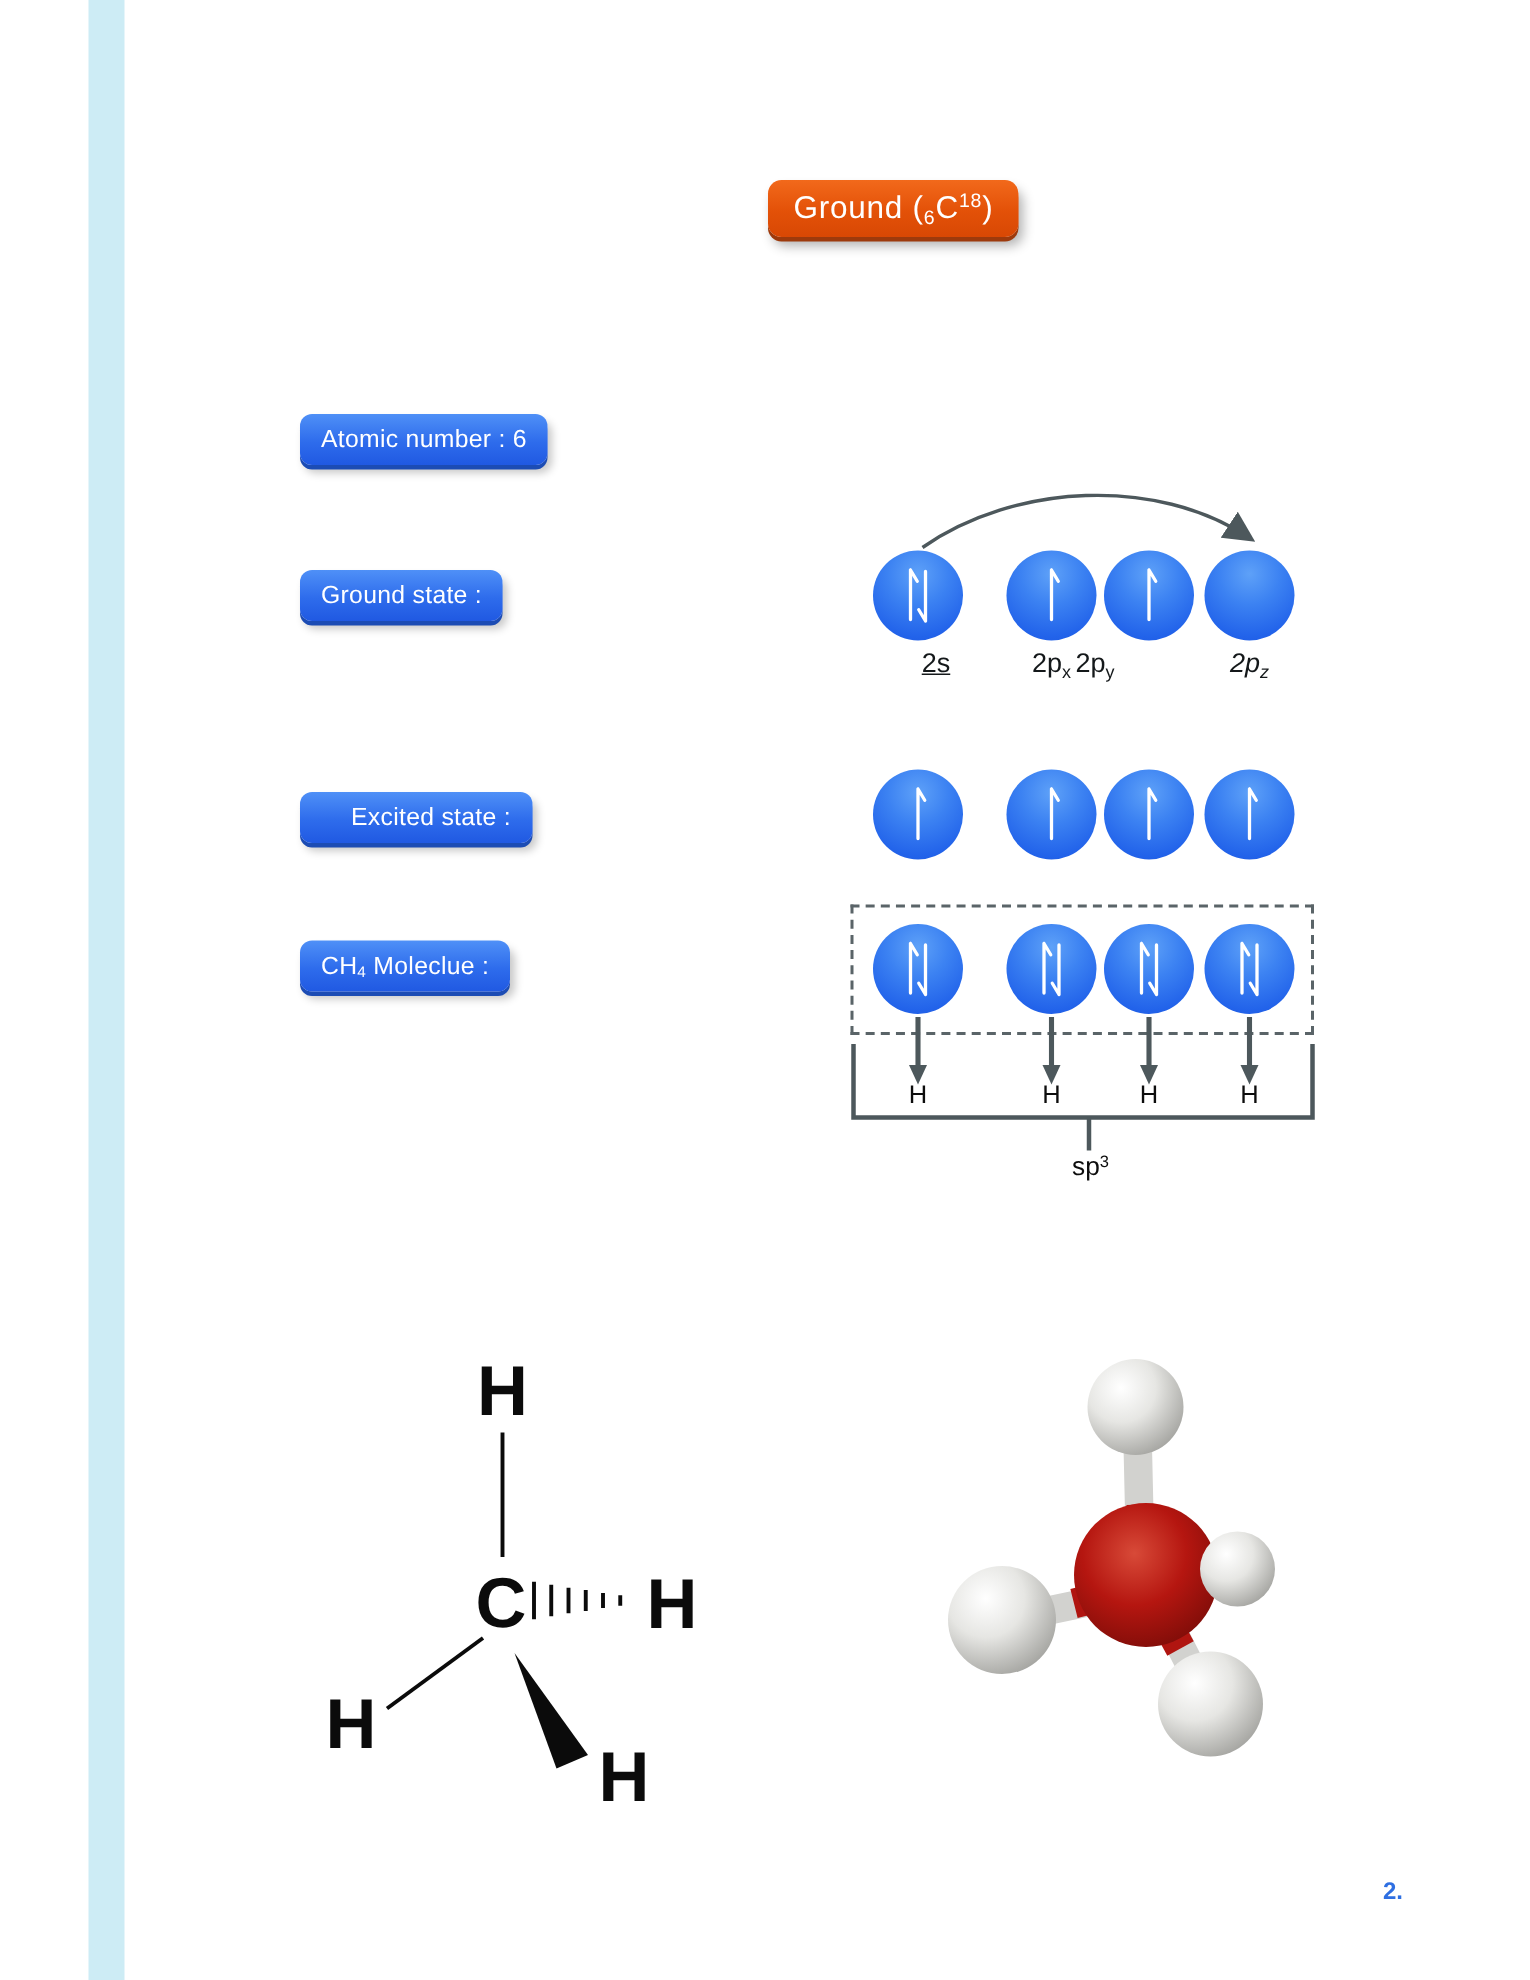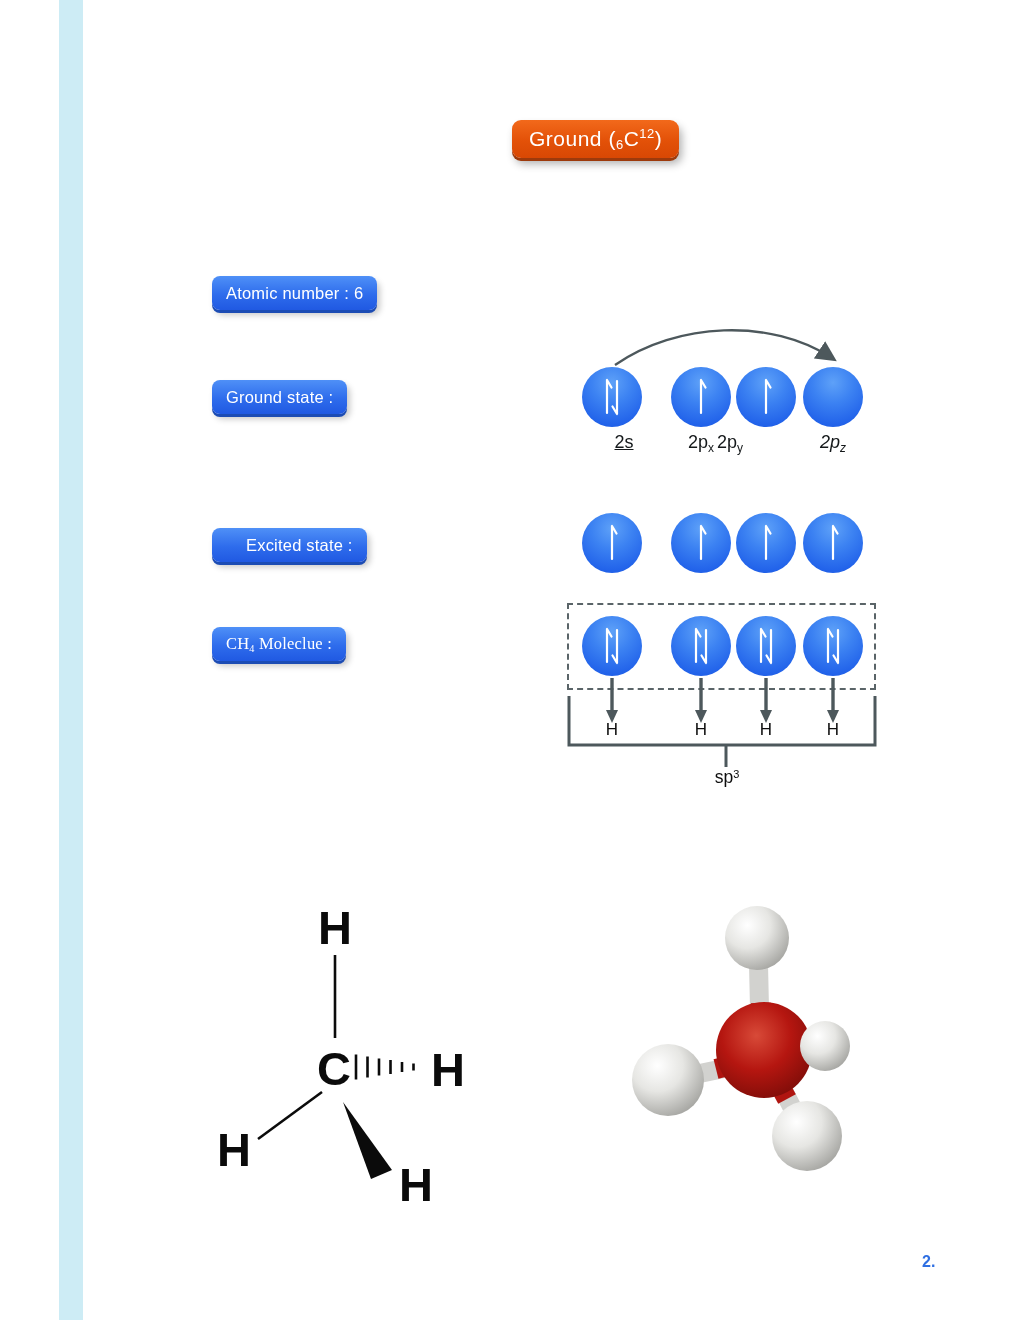--- a/index.html
+++ b/index.html
@@ -16,21 +16,21 @@
     display:flex; align-items:center; border-radius:9px; color:#ffffff; font-size:21px;
     background:linear-gradient(180deg,#f2691b 0%,#e35108 55%,#d84804 100%);
     box-shadow:0 3px 0 #9d3a0c, 3px 6px 8px rgba(0,0,0,0.30);
     letter-spacing:0.5px;
   }
   .badge {
     position:absolute; left:200px; height:34px; padding:0 14px;
     display:flex; align-items:center; border-radius:8px; color:#ffffff; font-size:16.5px;
     background:linear-gradient(180deg,#4f90f7 0%,#2e6cec 55%,#2059e2 100%);
     box-shadow:0 3px 0 #1c4cb4, 3px 5px 6px rgba(0,0,0,0.22);
-    letter-spacing:0.2px; white-space:pre;margin-left:12px;
+    letter-spacing:0.2px; white-space:pre;
   }
   .sub-s { font-size:0.62em; position:relative; top:0.42em; }
   .sup-s { font-size:0.62em; position:relative; top:-0.42em; }
 
   
   .orb {
     position:absolute; width:60px; height:60px; border-radius:50%;
     background:radial-gradient(circle at 50% 26%, #5ea1f8 0%, #3c82f2 38%, #2263ea 78%, #1d56dd 100%);
   }
   .orb svg { display:block; }
@@ -53,28 +53,28 @@
 <body>
 
 <div class="page">
 
   <div class="stripe"></div>
 
   <div class="title-badge">
     <span>Ground (</span>
       <span class="sub-s">6</span>
       <span>C</span>
-      <span class="sup-s">12</span>
+      <span class="sup-s">18</span>
       <span>)</span>
   </div>
 
   <div class="badge" style="top:276px;">Atomic number : 6</div>
   <div class="badge" style="top:380px;">Ground state :</div>
   <div class="badge" style="top:528px;padding-left:34px;">Excited state :</div>
-  <div class="badge" style="top:627px;font-family:Liberation Serif, serif;">
+  <div class="badge" style="top:627px;">
     <span>CH</span><span class="sub-s">4</span><span> Moleclue :</span>
   </div>
 
   <svg class="abs" style="left:585px; top:314px;" width="266" height="60">
     <defs>
       <marker id="ah" markerWidth="9" markerHeight="9" refX="6.5" refY="4.5" orient="auto">
         <path d="M0,0 L9,4.5 L0,9 z" fill="#4d585c"></path>
       </marker>
     </defs>
     <path d="M 30 51 C 92 8, 186 4, 247 44" fill="none" stroke="#4d585c" stroke-width="2.3" marker-end="url(#ah)"></path>

